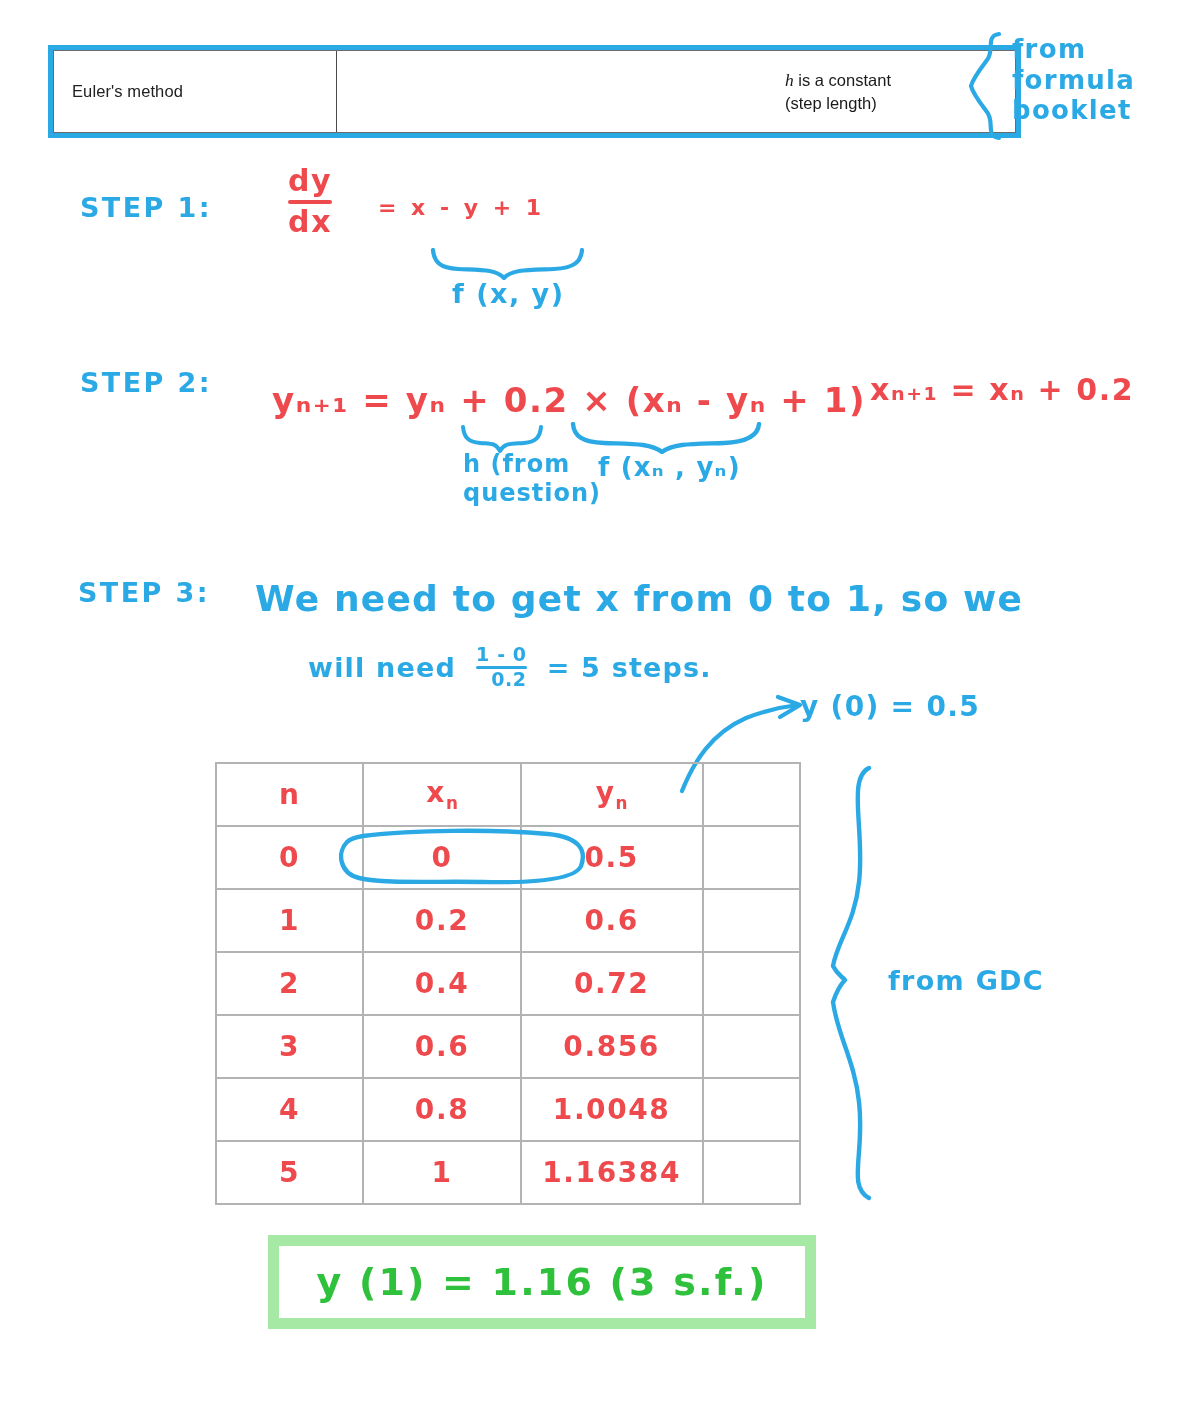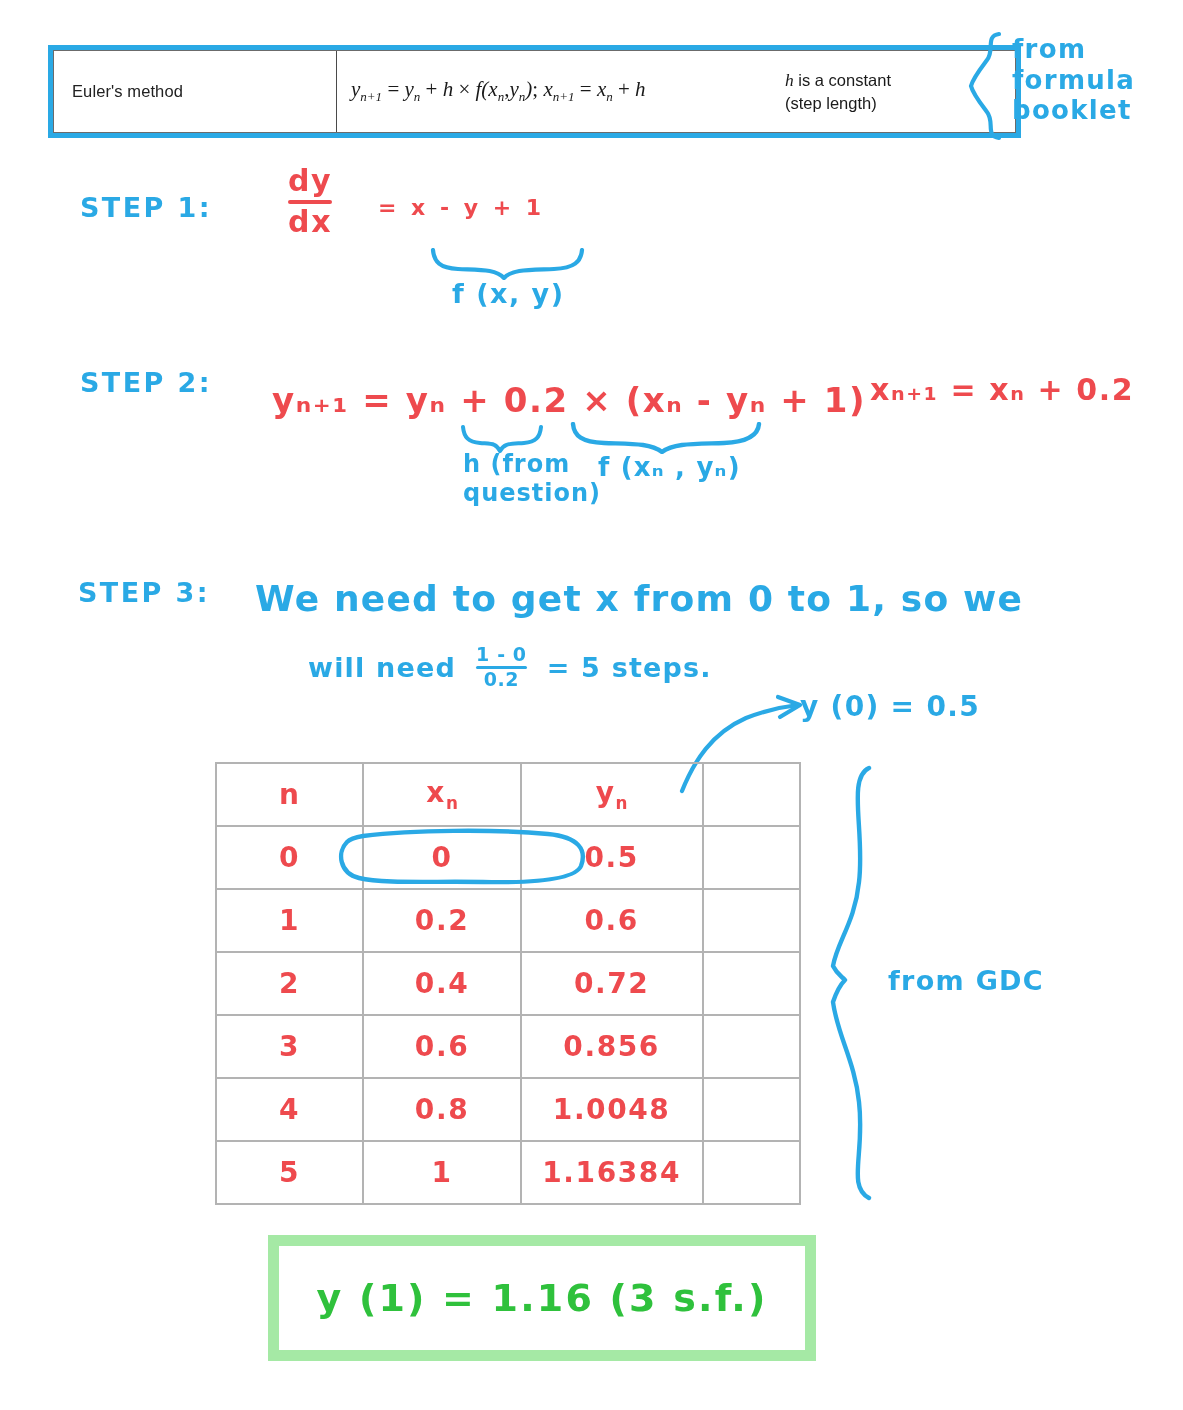--- a/index.html
+++ b/index.html
@@ -141,21 +141,21 @@
     left: 255px; top: 578px;
     font-size: 36px; letter-spacing: 1.2px; white-space: nowrap;
   }
   #step3-line2 {
     left: 308px; top: 645px;
     font-size: 27px; letter-spacing: 1.2px;
     display: flex; align-items: center; gap: 18px;
   }
   .mini-frac {
     display: inline-flex; flex-direction: column;
-    align-items: center; font-size: 19px;
+    align-items: flex-end; font-size: 19px;
     line-height: 1.05; letter-spacing: .6px;
     margin: 0 2px;
   }
   .mini-frac .bar {
     height: 3px; width: 100%; background: #2aa9e5;
     margin: 1px 0; border-radius: 2px;
   }
   #y0-label { left: 800px; top: 690px; font-size: 28px; letter-spacing: 1.3px; }
   #arrow-y0 { left: 672px; top: 685px; width: 140px; height: 110px; }
 
@@ -188,21 +188,21 @@
     width: 258px; height: 62px;
   }
 
   
   #gdc-brace { left: 825px; top: 762px; width: 62px; height: 440px; }
   #gdc-label { left: 888px; top: 965px; font-size: 27px; letter-spacing: 1.3px; }
 
   
   #answer-box {
     left: 268px; top: 1235px;
-    width: 548px; height: 126px;
+    width: 548px; height: 94px;
     background: #a5e9a5;
     padding: 11px;
   }
   #answer-box-inner {
     width: 100%; height: 100%;
     background: #ffffff;
     display: flex; align-items: center; justify-content: center;
   }
   #answer-text {
     font-size: 38px; letter-spacing: 2.2px;
@@ -211,21 +211,20 @@
 </style>
 </head>
 <body>
 
 <div class="abs" id="formula-box">
   <div id="formula-box-inner">
     <div id="formula-name-cell">
       <span class="lbl">Euler's method</span>
     </div>
     <div id="formula-body-cell">
-      <span class="math-serif" id="euler-equation">y<sub>n+1</sub> <span class="up">=</span> y<sub>n</sub> <span class="up">+</span> h <span class="up">×</span> <i>f</i>(x<sub>n</sub><span class="up">,</span>y<sub>n</sub>)<span class="up">;</span> x<sub>n+1</sub> <span class="up">=</span> x<sub>n</sub> <span class="up">+</span> h</span>
       <div id="h-note">
         <div><span class="it">h</span> is a constant</div>
         <div>(step length)</div>
       </div>
     </div>
   </div>
 </div>
 
 <svg class="abs" id="booklet-brace" viewBox="0 0 48 112">
   <path d="M34 4 C20 6, 30 20, 22 30 C16 38, 8 48, 6 56 C8 64, 16 74, 22 82 C30 92, 20 106, 34 108" fill="none" stroke="#2aa9e5" stroke-width="4.2" stroke-linecap="round" stroke-linejoin="round"></path>

